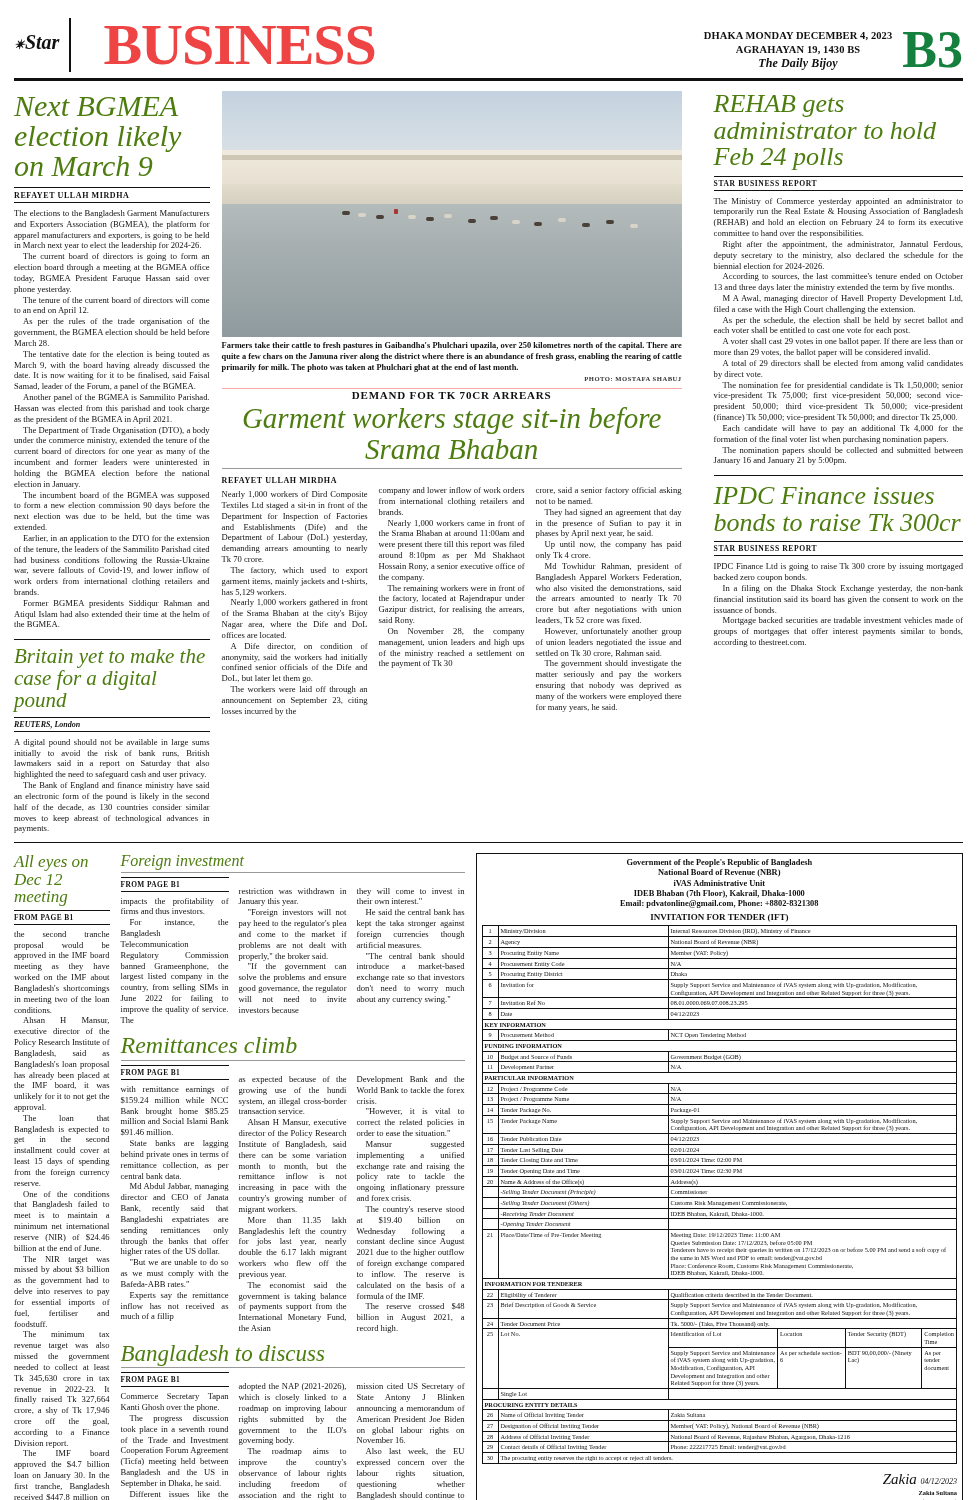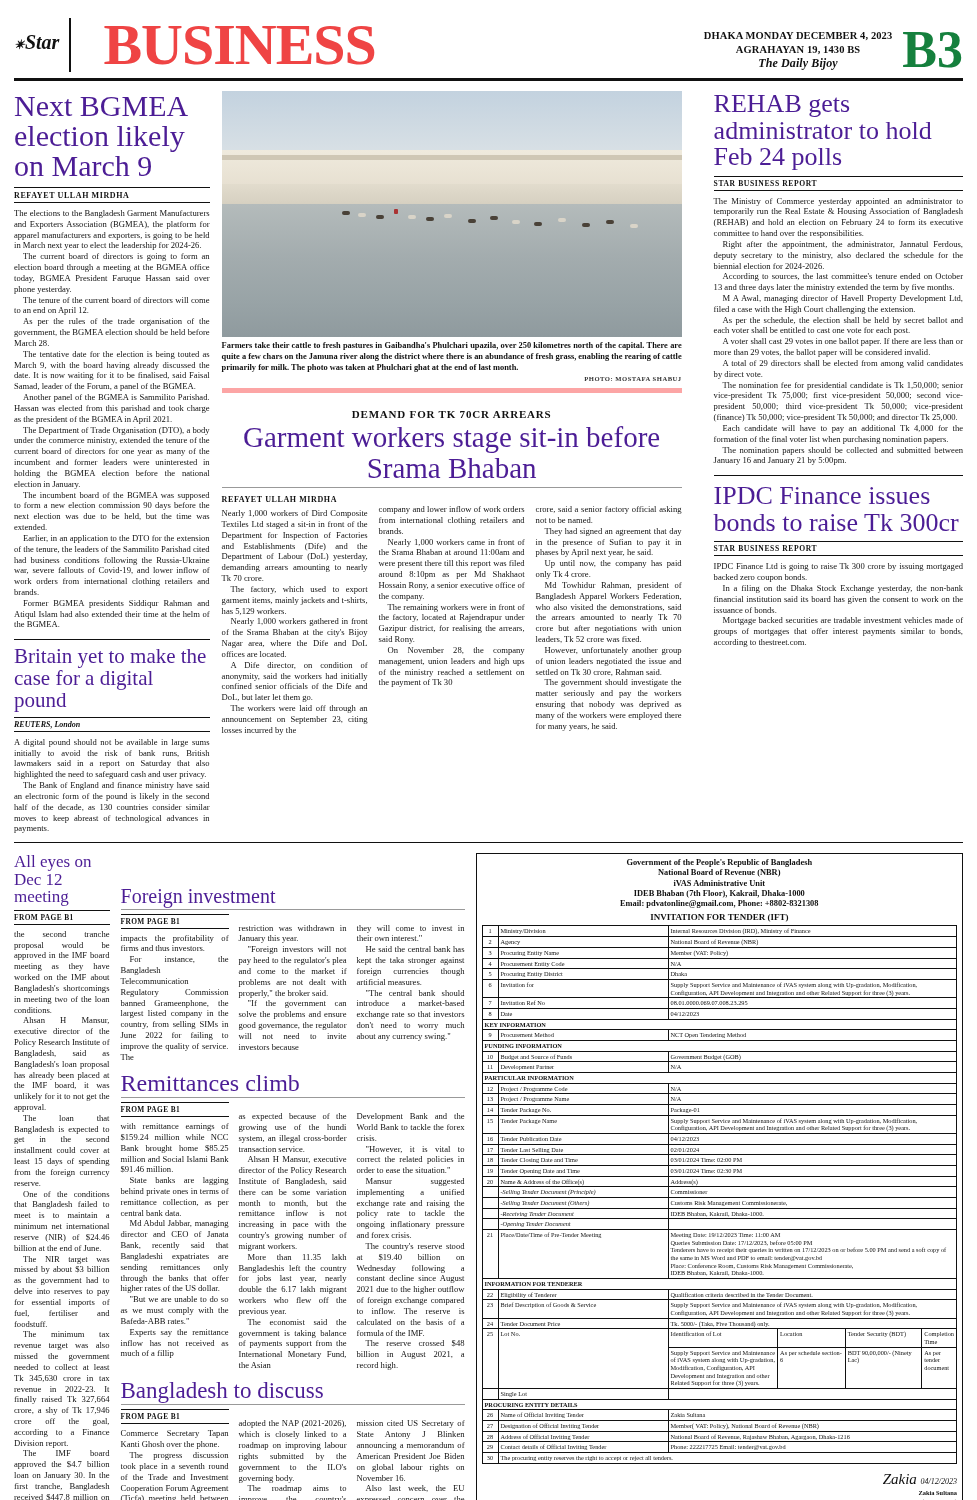--- a/index.html
+++ b/index.html
@@ -20,21 +20,21 @@
   .star-logo { font-family:"Liberation Serif", serif; font-style:italic; font-weight:700; font-size:20px; color:#111; line-height:1; padding-bottom:6px;}
   .star-logo .burst { font-size:13px; }
   .mast-rule { width:2px; background:#111; height:54px; }
   .mast-title { font-family:"Liberation Serif", serif; font-weight:700; font-size:58px; letter-spacing:-1px; color:#ef4444; line-height:0.92;margin-left:22px; }
   .mast-right { text-align:right; display:flex; align-items:flex-end; gap:10px; }
   .mast-date { font-size:10.5px; font-weight:700; line-height:1.3; text-align:center; letter-spacing:0.1px;}
   .mast-date .ds { font-family:"Liberation Serif", serif; font-style:italic; font-weight:700; font-size:12px; }
   .mast-page { font-family:"Liberation Serif", serif; font-weight:700; font-size:52px; color:#15803d; line-height:0.85; }
 
   
-  .hl { font-family:"Liberation Serif", serif; font-weight:400; line-height:1.04; color:#4c1d95; }
+  .hl { font-family:"Liberation Serif", serif; font-weight:400; line-height:1.04; color:#4d7c0f;font-style:italic; }
   .byline { font-size:8px; font-weight:700; letter-spacing:0.6px; text-transform:uppercase; padding:3px 0 2px 0; border-top:1px solid #111; border-bottom:1px solid #111; margin:6px 0 5px 0;}
   .byline.nolines { border:0; padding:0; margin:4px 0 4px 0; }
   p.bd { font-size:8.6px; line-height:1.26; text-align:justify; margin:0; text-indent:9px; hyphens:auto; }
   p.bd.first { text-indent:0; }
   .rule { border-top:1px solid #111; }
   .thinrule { border-top:0.6px solid #999; }
 
   
   .top { display:flex; gap:12px; padding-top:10px; }
   .colA { width:200px; }
@@ -50,40 +50,40 @@
   .photo .bank { position:absolute; left:0; top:24%; width:100%; height:16%; background:linear-gradient(to bottom,#efeadd,#e6dfd0); }
   .photo .bank2 { position:absolute; left:0; top:38%; width:100%; height:10%; background:linear-gradient(to bottom,#e2dccd,#d3cdbe); }
   .photo .water { position:absolute; left:0; top:46%; width:100%; height:54%; background:linear-gradient(to bottom,#b4bbbb,#a3acae 40%,#98a3a6 75%,#8f9a9e); }
   .photo .ridge { position:absolute; left:0; top:26%; width:100%; height:5px; background:#cfc7b5; }
   .cattle { position:absolute; width:8px; height:4px; background:#4a4238; border-radius:2px; }
   .cattle.w { background:#d9d4c8; }
   .cattle.r { background:#a33; width:4px; height:5px; border-radius:1px;}
   .caption { font-size:8.4px; font-weight:700; line-height:1.28; padding:4px 0 0 0; text-align:justify; }
   .photocredit { font-size:6.6px; font-weight:700; letter-spacing:0.5px; text-align:right; color:#333; padding-top:2px;}
 
-  .kicker { text-align:center; font-size:11px; font-weight:700; letter-spacing:0.8px; border-top:5px solid #fca5a5; padding-top:15px; margin-top:6px;}
+  .kicker { text-align:center; font-size:11px; font-weight:700; letter-spacing:0.8px; border-top:1px solid #fca5a5; padding-top:0; margin-top:6px;}
   .hl-garment { font-size:29px; text-align:center; line-height:1.05; padding:2px 0 4px 0;}
   .g3 { display:flex; gap:11px; padding-top:3px; }
   .g3 > div { width:146px; }
 
   .hl-rehab { font-size:26px; line-height:1.02; }
   .hl-ipdc { font-size:26px; line-height:1.02; }
   .srb { font-size:7.6px; font-weight:700; letter-spacing:0.6px; border-top:1px solid #111; border-bottom:1px solid #111; padding:2px 0; margin:5px 0 5px 0;}
 
   .hl-britain { font-size:21px; line-height:1.04; }
   .brit-by { font-size:8px; font-weight:700; font-style:italic; border-top:1px solid #111; border-bottom:1px solid #111; padding:2px 0; margin:5px 0 5px 0; }
 
   
   .bottom { display:flex; gap:11px; padding-top:10px; }
   .bcol1 { width:96px; }
   .bcol2 { width:345px; }
   .btender { width:490px; }
 
   .hl-alleyes { font-size:17px; line-height:1.03; }
-  .hl-fi { font-size:20px; line-height:1.02;margin-top:33px; }
+  .hl-fi { font-size:16px; line-height:1.02; }
   .hl-rem { font-size:24px; line-height:1.02; }
   .hl-bd { font-size:23px; line-height:1.02; }
   .frompage { font-size:7.4px; font-weight:700; letter-spacing:0.4px; border-top:1px solid #111; border-bottom:1px solid #111; padding:2px 0; margin:4px 0 4px 0; }
   .c3 { display:flex; gap:10px; }
   .c3 > div { width:108px; }
 
   
   .tender { border:1px solid #111; padding:4px 5px 6px 5px; font-family:"Liberation Serif", serif; }
   .tender .t-head { text-align:center; line-height:1.22; }
   .tender .t-head div { font-size:8.4px; font-weight:700; }

